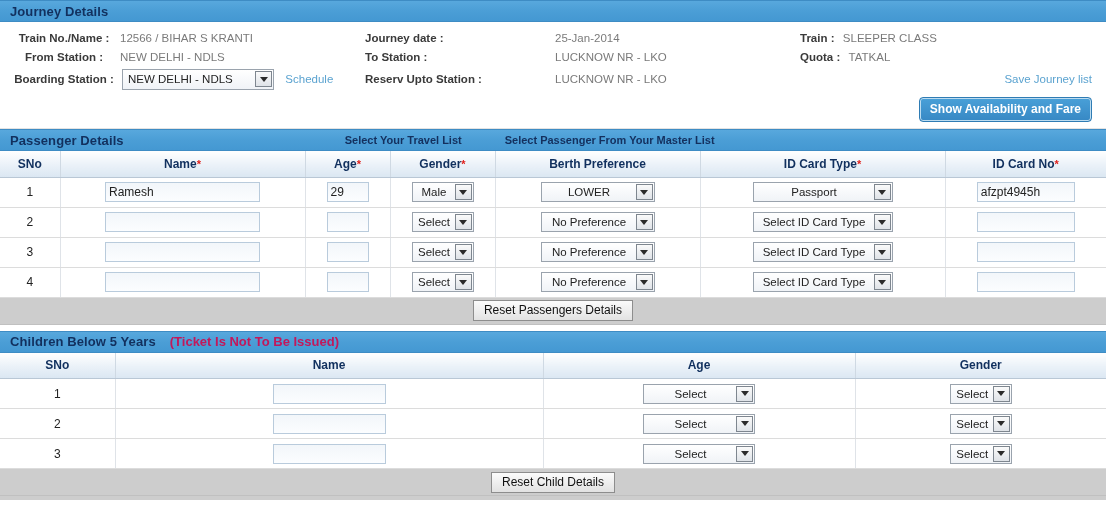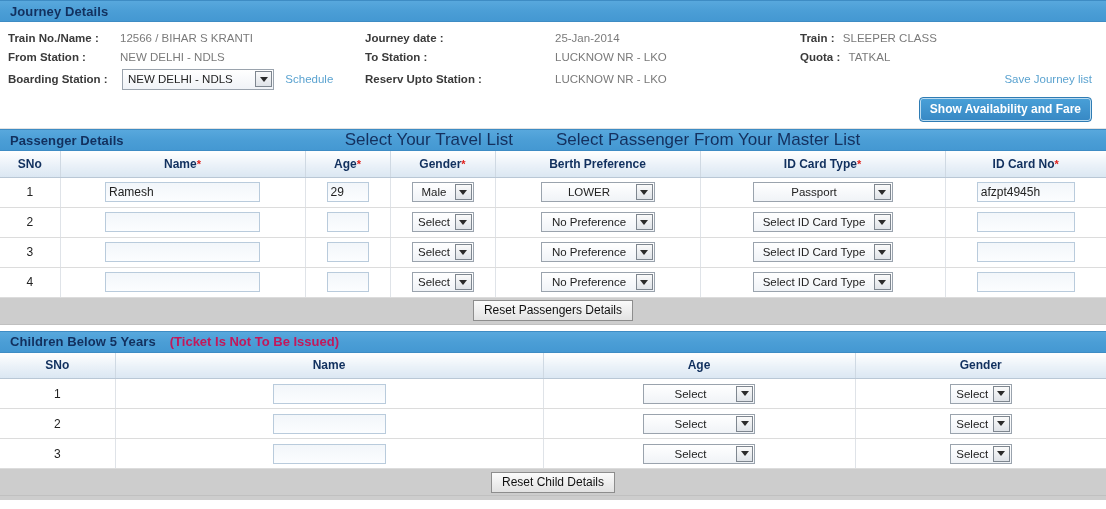--- a/index.html
+++ b/index.html
@@ -32,22 +32,22 @@
     color: #12305e;
     letter-spacing: .1px;
   }
   .sec-bar .sub-red {
     font-weight: bold;
     font-size: 13px;
     color: #c2185b;
     margin-left: 14px;
   }
   .sec-bar .bar-link {
-    font-weight: normal;
-    font-size: 17px;
+    font-weight: bold;
+    font-size: 11px;
     color: #14305e;
     cursor: pointer;
     padding-left: 21px;
   }
   .bar-links { margin-left: 200px; display: flex; gap: 22px; }
 
   
   .journey {
     padding: 6px 0 6px 0;
     border-bottom: 1px solid #e3e3e3;
@@ -61,21 +61,21 @@
   .jrow.boarding { height: 26px; }
   .lbl {
     font-weight: bold;
     color: #3a3a3a;
     font-size: 11.5px;
   }
   .val {
     color: #7a7a7a;
     font-size: 11.5px;
   }
-  .c1 { width: 112px; flex: 0 0 112px; }
+  .c1 { width: 112px; flex: 0 0 112px; text-align: center; }
   .c2 { width: 245px; flex: 0 0 245px; }
   .c3 { width: 190px; flex: 0 0 190px; }
   .c4 { width: 245px; flex: 0 0 245px; }
   .c5 { flex: 1; }
   .c5 .lbl { margin-right: 5px; }
 
   select.styled, .fakesel {
     font-family: "Liberation Sans", sans-serif;
     font-size: 11.5px;
     color: #222;

